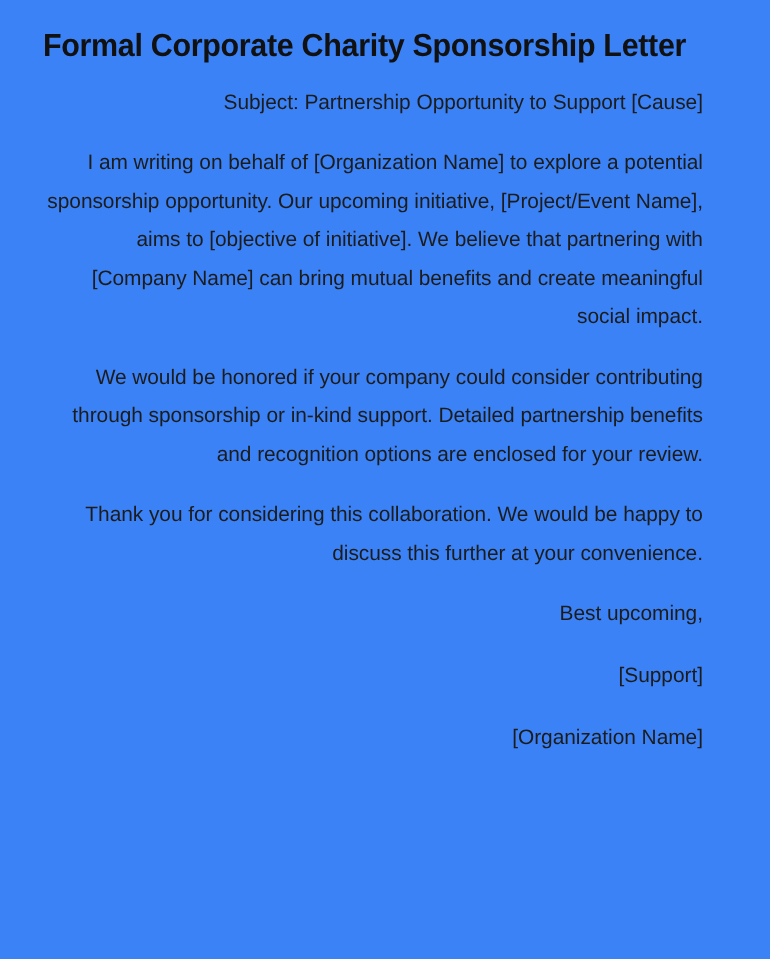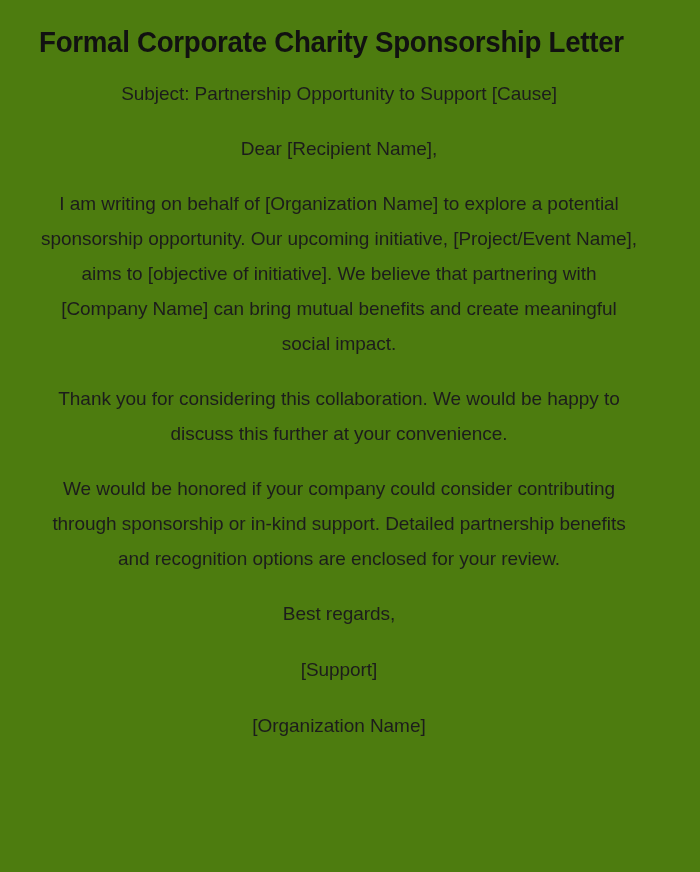--- a/index.html
+++ b/index.html
@@ -15,21 +15,21 @@
     color: #1a1a1a;
     -webkit-font-smoothing: antialiased;
     overflow: hidden;
   }
 
   .page {
     width: 700px;
     height: 872px;
     box-sizing: border-box;
     padding: 22px 40px 0 39px;
-    background: #4d7c0f;
+    background: #3b82f6;
   }
 
   .doc-title {
     margin: 0 0 0 0;
     padding: 0;
     font-size: 29px;
     line-height: 40px;
     font-weight: 700;
     letter-spacing: -0.3px;
     color: #111111;
@@ -46,21 +46,21 @@
   }
 
   .para {
     margin: 0 0 20px 0;
     padding: 0;
     font-size: 19px;
     line-height: 35px;
     font-weight: 400;
     color: #1c1c1c;
     letter-spacing: -0.05px;
-    text-align: center;
+    text-align: right;
   }
 
   .para:last-child {
     margin-bottom: 0;
     margin-top: 12px;
   }
 
   .para.sig-line {
     margin-bottom: 21px;
   }
@@ -69,29 +69,28 @@
 <body>
 
 <div class="page">
 
   <h1 class="doc-title">Formal Corporate Charity Sponsorship Letter</h1>
 
   <div class="letter-body">
 
     <p class="para">Subject: Partnership Opportunity to Support [Cause]</p>
 
-    <p class="para">Dear [Recipient Name],</p>
 
     <p class="para">I am writing on behalf of [Organization Name] to explore a potential sponsorship opportunity. Our upcoming initiative, [Project/Event Name], aims to [objective of initiative]. We believe that partnering with [Company Name] can bring mutual benefits and create meaningful social impact.</p>
 
+    <p class="para">We would be honored if your company could consider contributing through sponsorship or in-kind support. Detailed partnership benefits and recognition options are enclosed for your review.</p>
+
     <p class="para">Thank you for considering this collaboration. We would be happy to discuss this further at your convenience.</p>
 
-    <p class="para">We would be honored if your company could consider contributing through sponsorship or in-kind support. Detailed partnership benefits and recognition options are enclosed for your review.</p>
-
-    <p class="para sig-line">Best regards,</p>
+    <p class="para sig-line">Best upcoming,</p>
 
 
     <p class="para sig-line">[Support]</p>
 
     <p class="para sig-line">[Organization Name]</p>
 
   </div>
 </div>
 
 </body></html>

